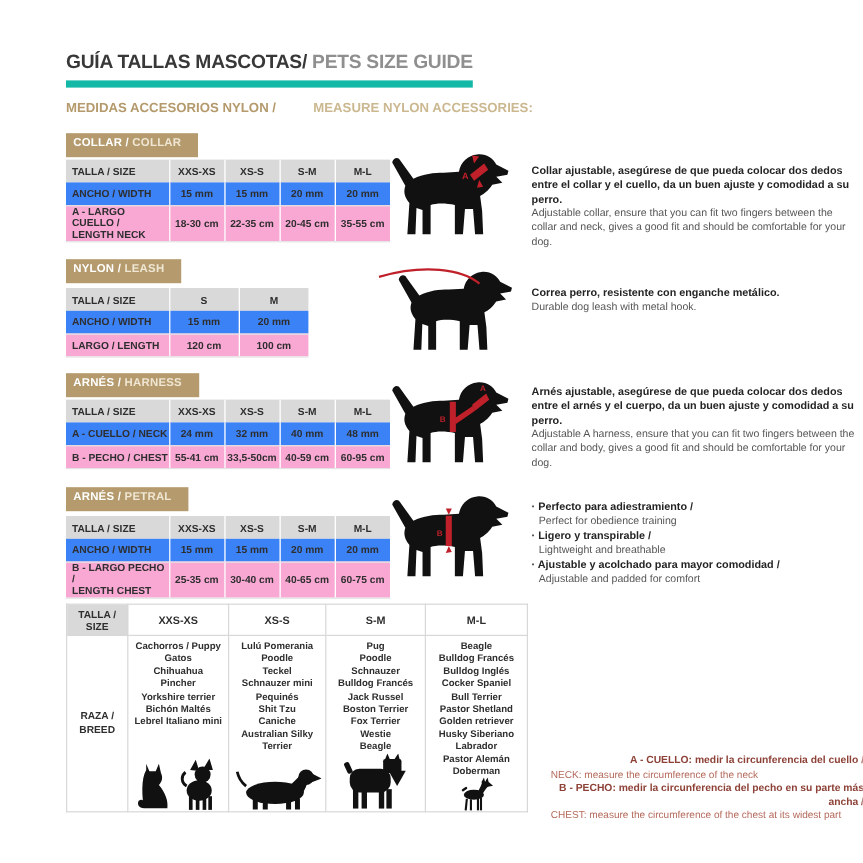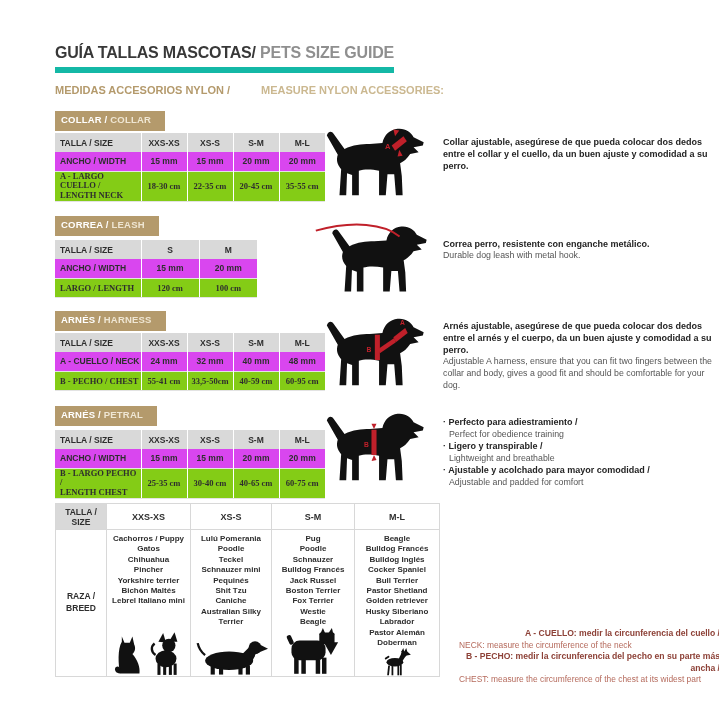--- a/index.html
+++ b/index.html
@@ -20,22 +20,22 @@
   .badge{display:inline-block;background:#b49a6c;color:#fff;font-size:9.5px;
          font-weight:bold;padding:3px 14px 6px 6px;letter-spacing:0.2px;white-space:nowrap;}
   .badge .en{color:#efe6d3;font-weight:bold;}
 
   
   table.spec{border-collapse:collapse;table-layout:fixed;font-size:8.5px;}
   table.spec td{text-align:center;vertical-align:middle;padding:0;
                 border-left:1.5px solid #fff;font-weight:bold;color:#2e2e2e;}
   table.spec td.lbl{text-align:left;padding-left:5px;border-left:none;}
   table.spec tr.hdr{background:#d9d9d9;height:19px;}
-  table.spec tr.mid{background:#d946ef;height:19px;}
-  table.spec tr.lite{background:#84cc16;height:19px;font-family:Liberation Serif, serif;}
+  table.spec tr.mid{background:#3b82f6;height:19px;}
+  table.spec tr.lite{background:#f9a8d4;height:19px;}
   table.spec tr.lite td{border-bottom:1px solid #e3e3e3;border-top:1px solid #e3e3e3;}
   table.spec tr.tall{height:25px;}
   .pre{white-space:pre-line;line-height:1.15;}
   .c-lbl{width:86px;}
   .c-val4{width:46px;}
   .c-val2{width:58px;}
 
   
   .desc{width:272px;line-height:1.34;}
   .desc .es{font-weight:bold;color:#242424;font-size:9px;}
@@ -120,24 +120,25 @@
     </table>
   <svg class="abs" style="left:318px;top:122px;" width="112" height="80" viewBox="0 0 130 95">
     <use href="#dog-body"></use>
     <polygon fill="#c0202a" points="86,28 100,17 104,23 90,34"></polygon>
     <polygon fill="#c0202a" points="88,9 95,10 90,17"></polygon>
     <polygon fill="#c0202a" points="93,41 99,40 95,33"></polygon>
     <text x="78" y="32" font-size="9" font-weight="bold" fill="#c0202a">A</text>
   </svg>
   <div class="abs desc" style="left:443px;top:136px;">
     <div class="es">Collar ajustable, asegúrese de que pueda colocar dos dedos entre el collar y el cuello, da un buen ajuste y comodidad a su perro.</div>
+    <div class="en">Adjustable collar, ensure that you can fit two fingers between the collar and neck, gives a good fit and should be comfortable for your dog.</div>
   </div>
 
   <div class="abs" style="left:55px;top:214px;">
-    <span class="badge"><span>CORREA / </span><span class="en">LEASH</span></span>
+    <span class="badge"><span>NYLON / </span><span class="en">LEASH</span></span>
   </div>
   <table class="spec abs" style="left:55px;top:240px;">
     <colgroup>
         <col class="c-lbl">
         <col class="c-val2">
         <col class="c-val2">
       </colgroup>
     <tbody>
         <tr class="hdr">
       <td class="lbl">TALLA / SIZE</td>

